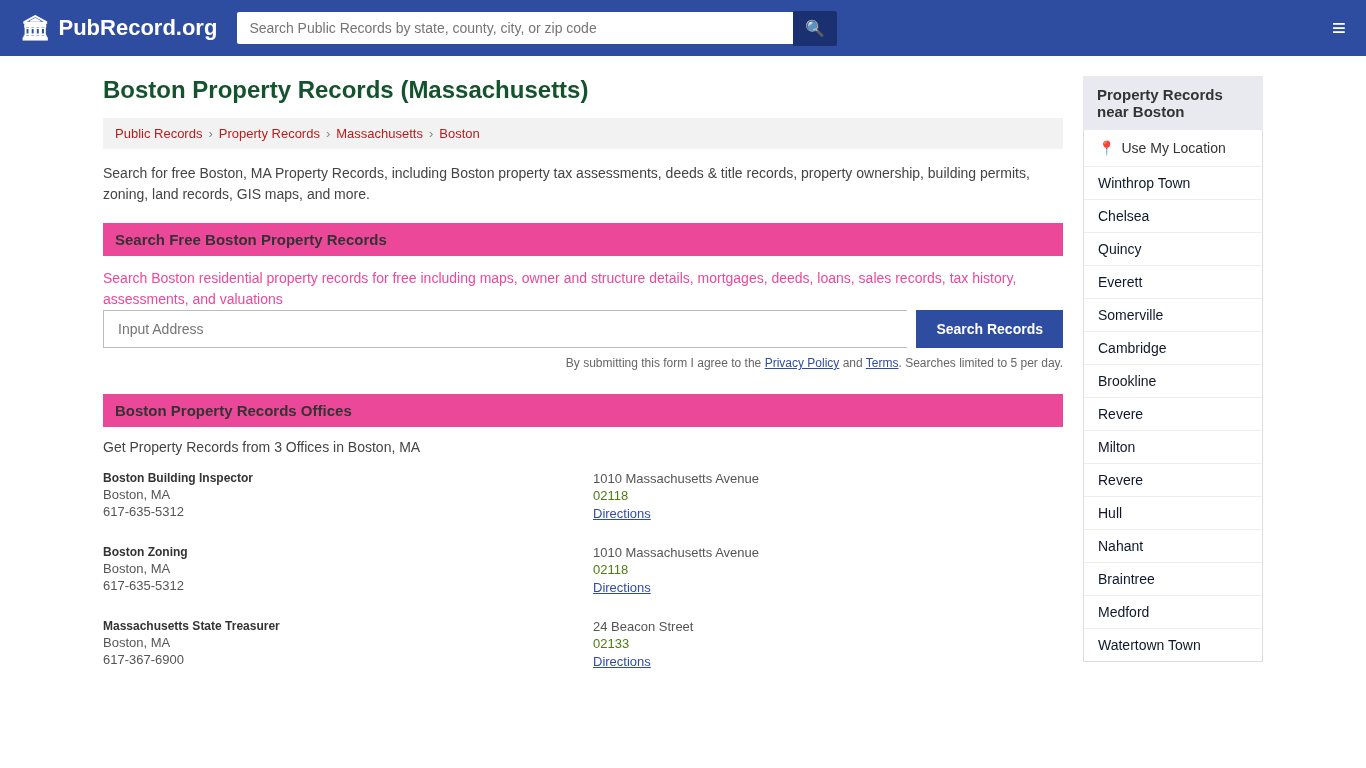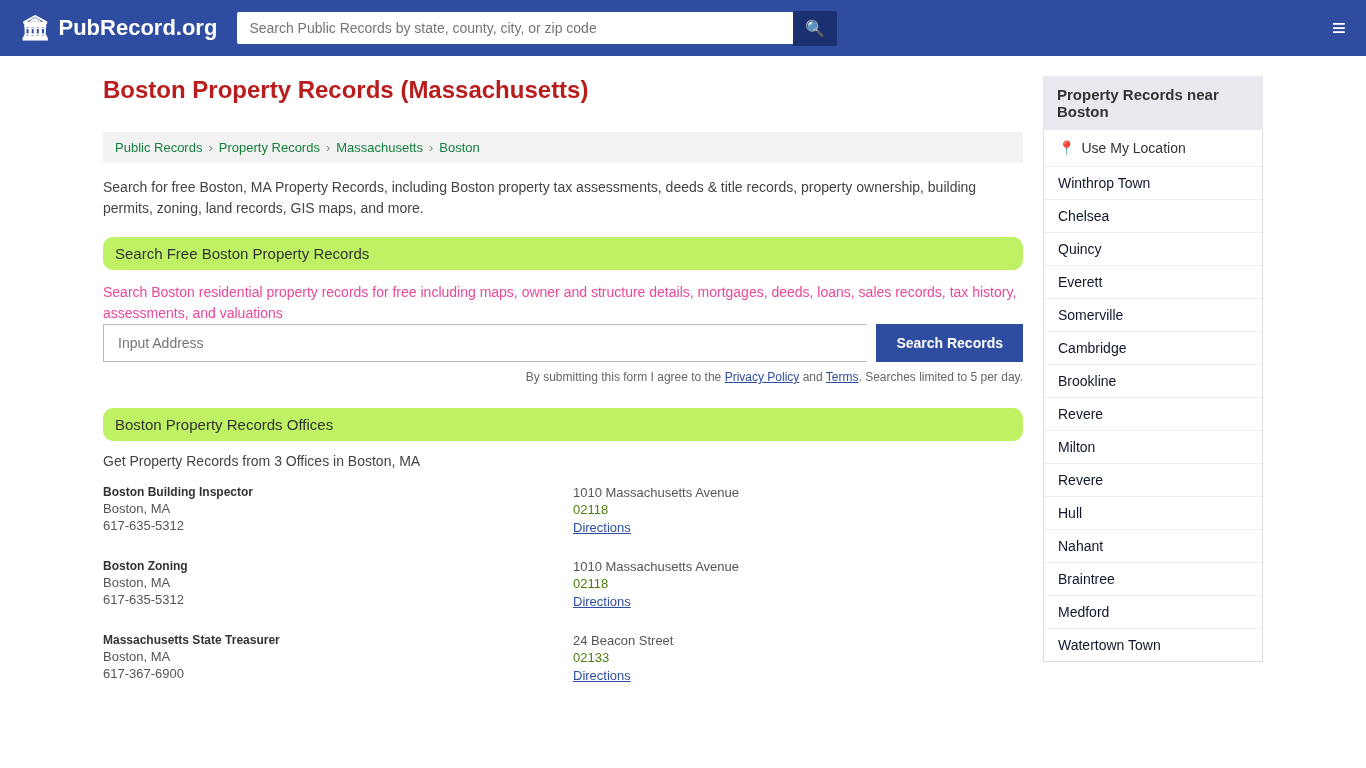--- a/index.html
+++ b/index.html
@@ -64,67 +64,66 @@
       max-width: 1200px;
       margin: 0 auto;
       padding: 20px 20px;
       display: flex;
       gap: 20px;
     }
     #content-area {
       flex: 1;
     }
     #sidebar {
-      width: 220px;
+      width: 180px;
       flex-shrink: 0;
     }
 
     
     #page-title {
       font-size: 24px;
       font-weight: bold;
-      color: #b91c1c;
-      margin-bottom: 28px;
+      color: #14532d;
+      margin-bottom: 14px;
     }
 
     
     #breadcrumb {
       background: #f2f2f2;
       padding: 8px 12px;
       font-size: 13px;
       color: #555;
       margin-bottom: 14px;
       display: flex;
       align-items: center;
       gap: 4px;
       flex-wrap: wrap;
     }
     #breadcrumb a {
-      color: #15803d;
+      color: #b91c1c;
       text-decoration: none;
     }
     .breadcrumb-sep { color: #888; margin: 0 2px; }
 
     
     #page-description {
       font-size: 14px;
       color: #444;
       margin-bottom: 18px;
       line-height: 1.5;
     }
 
     
     .section-header {
-      background: #bef264;
+      background: #ec4899;
       padding: 8px 12px;
       font-size: 15px;
-      font-weight: normal;
+      font-weight: bold;
       color: #333;
       margin-bottom: 12px;
-      border-radius: 10px;
     }
 
     
     #search-section {
       margin-bottom: 24px;
     }
     #search-description {
       font-size: 14px;
       color: #ec4899;
       line-height: 1.5;

